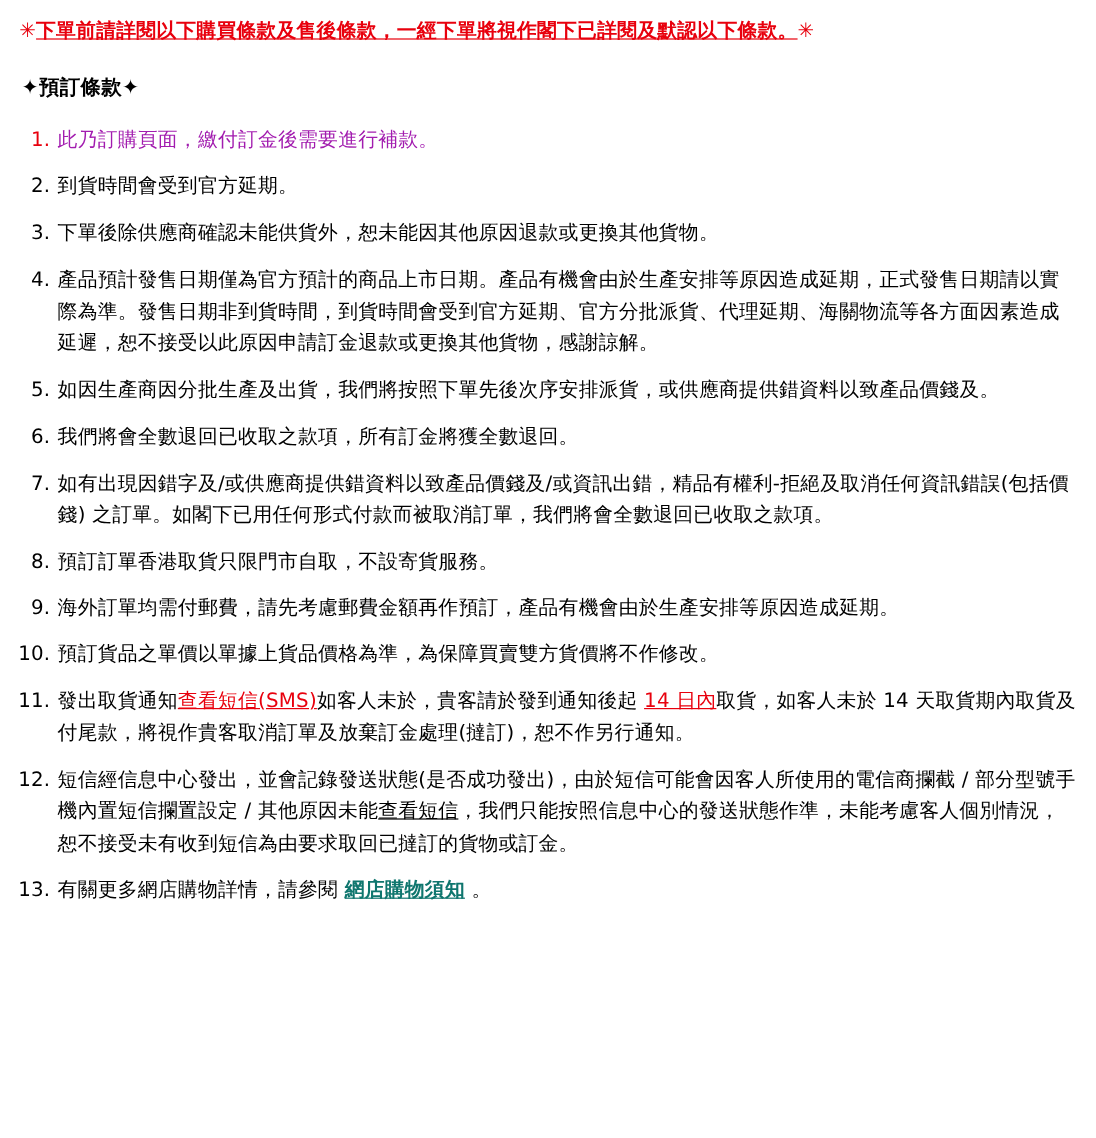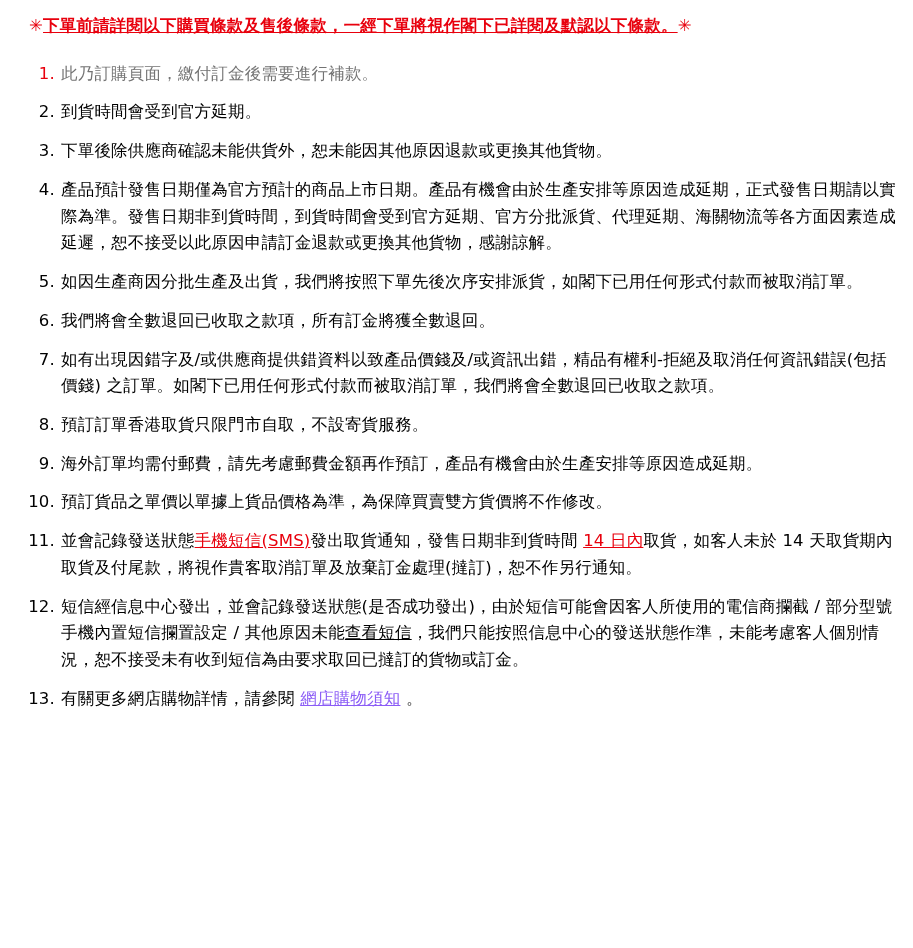--- a/index.html
+++ b/index.html
@@ -9,21 +9,21 @@
   }
   body {
     width: 913px;
     min-height: 948px;
     font-family: "DejaVu Sans", "Liberation Sans", sans-serif;
     color: #000000;
   }
   .page {
     width: 913px;
     box-sizing: border-box;
-    padding: 12px 14px 10px 27px;
+    padding: 12px 14px 10px 14px;
   }
   .notice {
     color: #e8000d;
     font-weight: bold;
     font-size: 16.5px;
     text-decoration: underline;
     letter-spacing: 0.2px;
     line-height: 1.5;
     margin: 2px 0 22px 2px;
     white-space: nowrap;
@@ -58,57 +58,59 @@
     counter-increment: item;
     content: counter(item) ".";
     position: absolute;
     left: 0;
     top: 0;
     width: 28px;
     text-align: right;
     font-size: 16.5px;
   }
   ol.terms > li.red {
-    color: #737373;
+    color: #a21caf;
   }
   ol.terms > li.red::before {
     color: #e8000d;
   }
   .u-red {
     color: #e8000d;
     text-decoration: underline;
     font-weight: normal;
   }
   .u-black {
     text-decoration: underline;
   }
   .link {
-    color: #8b5cf6;
+    color: #0f766e;
     text-decoration: underline;
+    font-weight: bold;
   }
 </style>
 </head>
 <body>
 
 <div class="page">
 
   <div class="notice">
     <span class="star">✳</span><span>下單前請詳閱以下購買條款及售後條款，一經下單將視作閣下已詳閱及默認以下條款。</span><span class="star">✳</span>
   </div>
 
+  <div class="section-title">✦預訂條款✦</div>
 
   <ol class="terms" id="terms-list">
       <li class="red"><span>此乃訂購頁面，繳付訂金後需要進行補款。</span></li>
       <li><span>到貨時間會受到官方延期。</span></li>
       <li><span>下單後除供應商確認未能供貨外，恕未能因其他原因退款或更換其他貨物。</span></li>
       <li><span>產品預計發售日期僅為官方預計的商品上市日期。產品有機會由於生產安排等原因造成延期，正式發售日期請以實際為準。發售日期非到貨時間，到貨時間會受到官方延期、官方分批派貨、代理延期、海關物流等各方面因素造成延遲，恕不接受以此原因申請訂金退款或更換其他貨物，感謝諒解。</span></li>
-      <li><span>如因生產商因分批生產及出貨，我們將按照下單先後次序安排派貨，如閣下已用任何形式付款而被取消訂單。</span></li>
+      <li><span>如因生產商因分批生產及出貨，我們將按照下單先後次序安排派貨，或供應商提供錯資料以致產品價錢及。</span></li>
       <li><span>我們將會全數退回已收取之款項，所有訂金將獲全數退回。</span></li>
       <li><span>如有出現因錯字及/或供應商提供錯資料以致產品價錢及/或資訊出錯，精品有權利-拒絕及取消任何資訊錯誤(包括價錢) 之訂單。如閣下已用任何形式付款而被取消訂單，我們將會全數退回已收取之款項。</span></li>
       <li><span>預訂訂單香港取貨只限門市自取，不設寄貨服務。</span></li>
       <li><span>海外訂單均需付郵費，請先考慮郵費金額再作預訂，產品有機會由於生產安排等原因造成延期。</span></li>
       <li><span>預訂貨品之單價以單據上貨品價格為準，為保障買賣雙方貨價將不作修改。</span></li>
-      <li><span>並會記錄發送狀態</span><span class="u-red">手機短信(SMS)</span><span>發出取貨通知，發售日期非到貨時間 </span><span class="u-red">14 日內</span><span>取貨，如客人未於 14 天取貨期內取貨及付尾款，將視作貴客取消訂單及放棄訂金處理(撻訂)，恕不作另行通知。</span></li>
+      <li><span>發出取貨通知</span><span class="u-red">查看短信(SMS)</span><span>如客人未於，貴客請於發到通知後起 </span><span class="u-red">14 日內</span><span>取貨，如客人未於 14 天取貨期內取貨及付尾款，將視作貴客取消訂單及放棄訂金處理(撻訂)，恕不作另行通知。</span></li>
       <li><span>短信經信息中心發出，並會記錄發送狀態(是否成功發出)，由於短信可能會因客人所使用的電信商攔截 / 部分型號手機內置短信攔置設定 / 其他原因未能</span><span class="u-black">查看短信</span><span>，我們只能按照信息中心的發送狀態作準，未能考慮客人個別情況，恕不接受未有收到短信為由要求取回已撻訂的貨物或訂金。</span></li>
       <li><span>有關更多網店購物詳情，請參閱 </span><a class="link" href="#">網店購物須知</a><span> 。</span></li>
     </ol>
 
 </div>
 
 </body></html>

